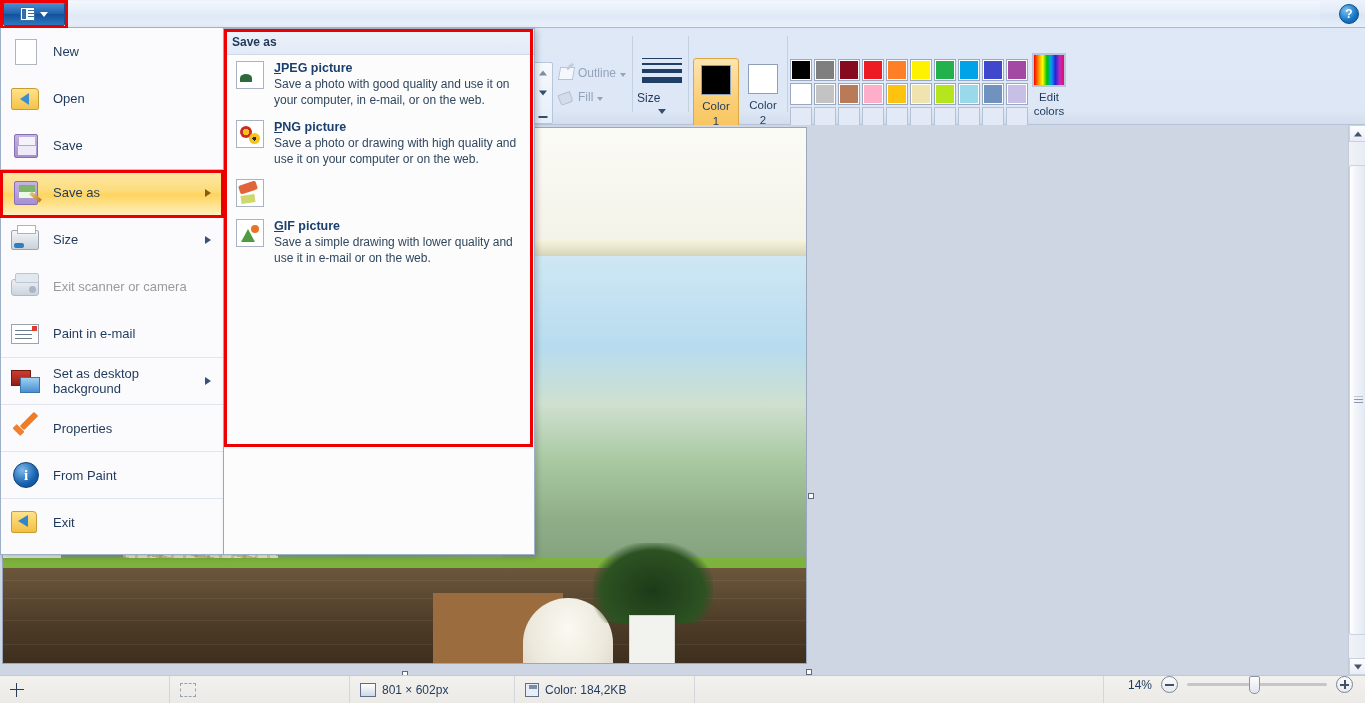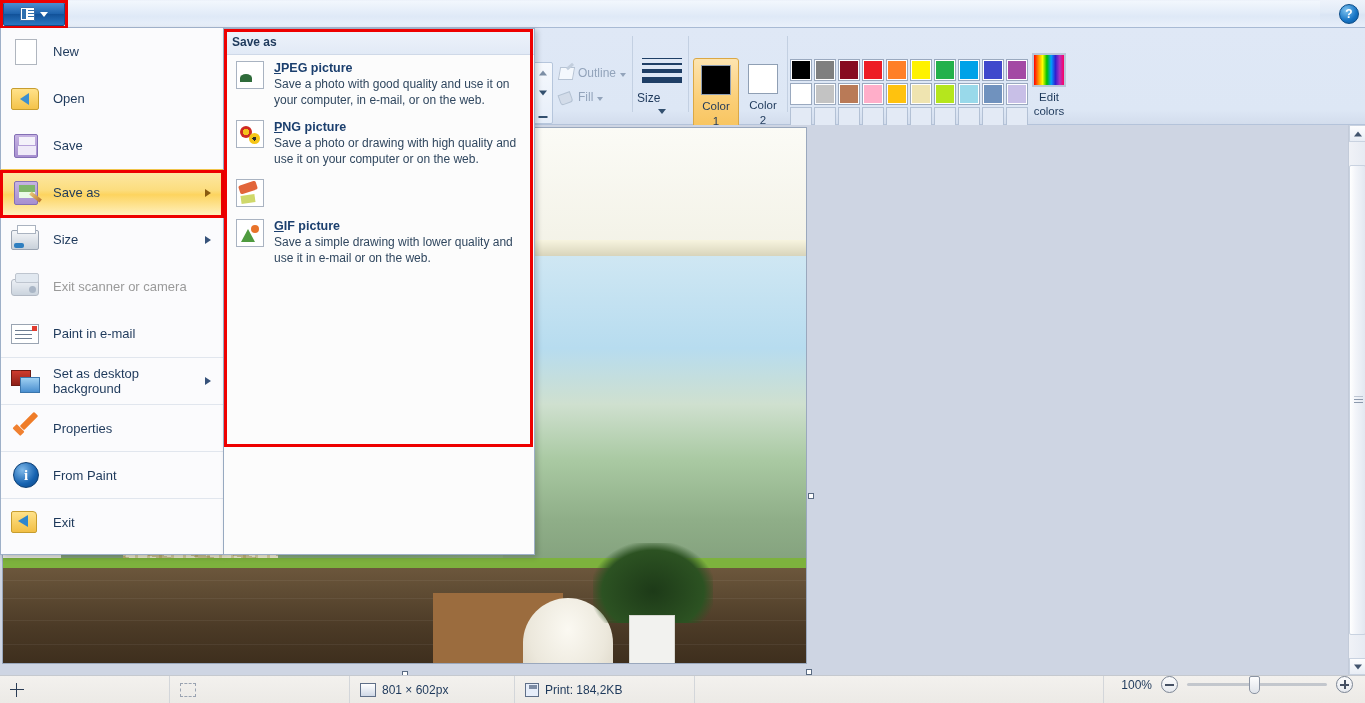--- a/index.html
+++ b/index.html
@@ -523,25 +523,25 @@
   <div class="sbcell" id="sb-sel">
     <span class="sel-ic"></span>
     <span></span>
   </div>
   <div class="sbcell" id="sb-size">
     <span class="dim-ic"></span>
     <span>801 × 602px</span>
   </div>
   <div class="sbcell" id="sb-filesize">
     <span class="save-ic"></span>
-    <span>Print: 184,2KB</span>
+    <span>Color: 184,2KB</span>
   </div>
   <div id="sb-spacer"></div>
   <div id="zoomwrap">
-    <span id="zoom-pct">100%</span>
+    <span id="zoom-pct">14%</span>
     <span class="zbtn minus"></span>
     <span id="ztrack">
       <span id="zthumb"></span>
     </span>
     <span class="zbtn plus"></span>
   </div>
 </div>
 
 <div id="appmenu">
     <div class="mi">

